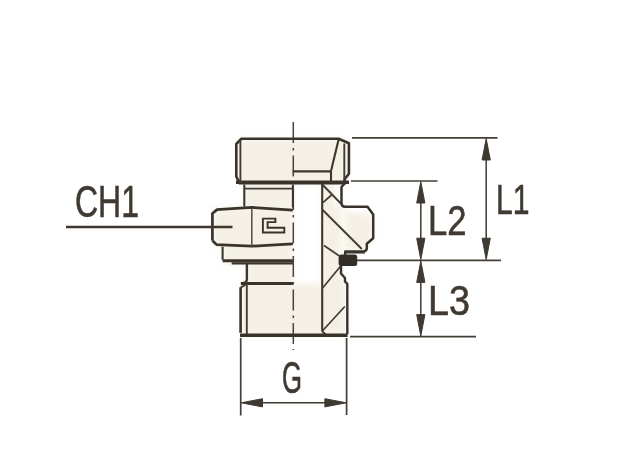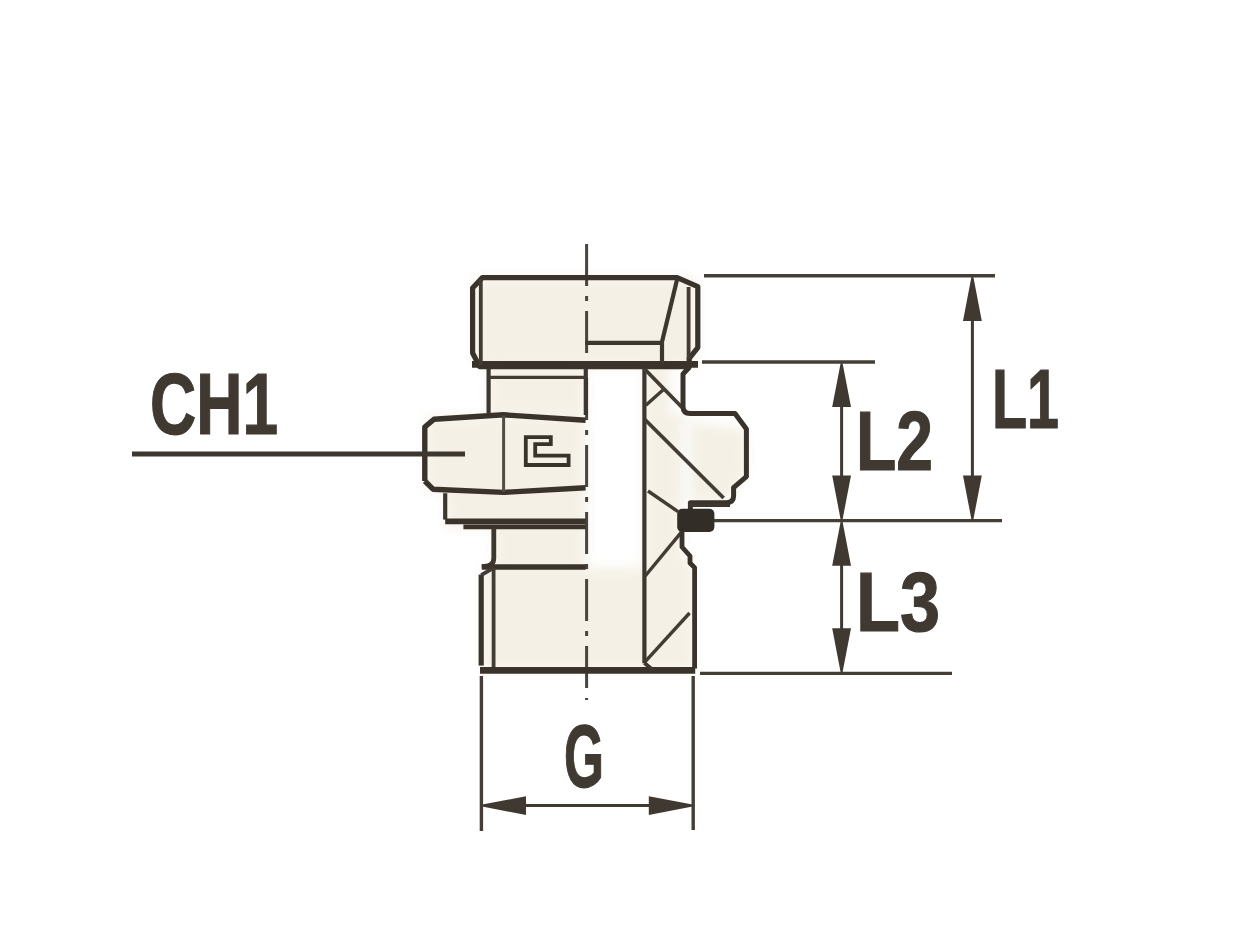--- a/index.html
+++ b/index.html
@@ -1,17 +1,17 @@
 <!DOCTYPE html>
 <html><head>
 <meta charset="utf-8">
 <style>
   html,body{margin:0;padding:0;background:#ffffff;}
   #page{width:622px;height:475px;position:relative;overflow:hidden;background:#0ea5e9;
-        font-family:"Liberation Sans", sans-serif;font-weight:bold;}
+        font-family:"Liberation Sans", sans-serif;}
   svg{position:absolute;left:0;top:0;}
   text{font-family:"Liberation Sans", sans-serif;fill:#3f3932;stroke:#3f3932;stroke-width:0.6;}
 </style>
 </head>
 <body>
 
 <div id="page">
 <svg width="622" height="475" viewBox="0 0 622 475">
 
   <rect x="0" y="0" width="622" height="475" fill="#ffffff"></rect>

